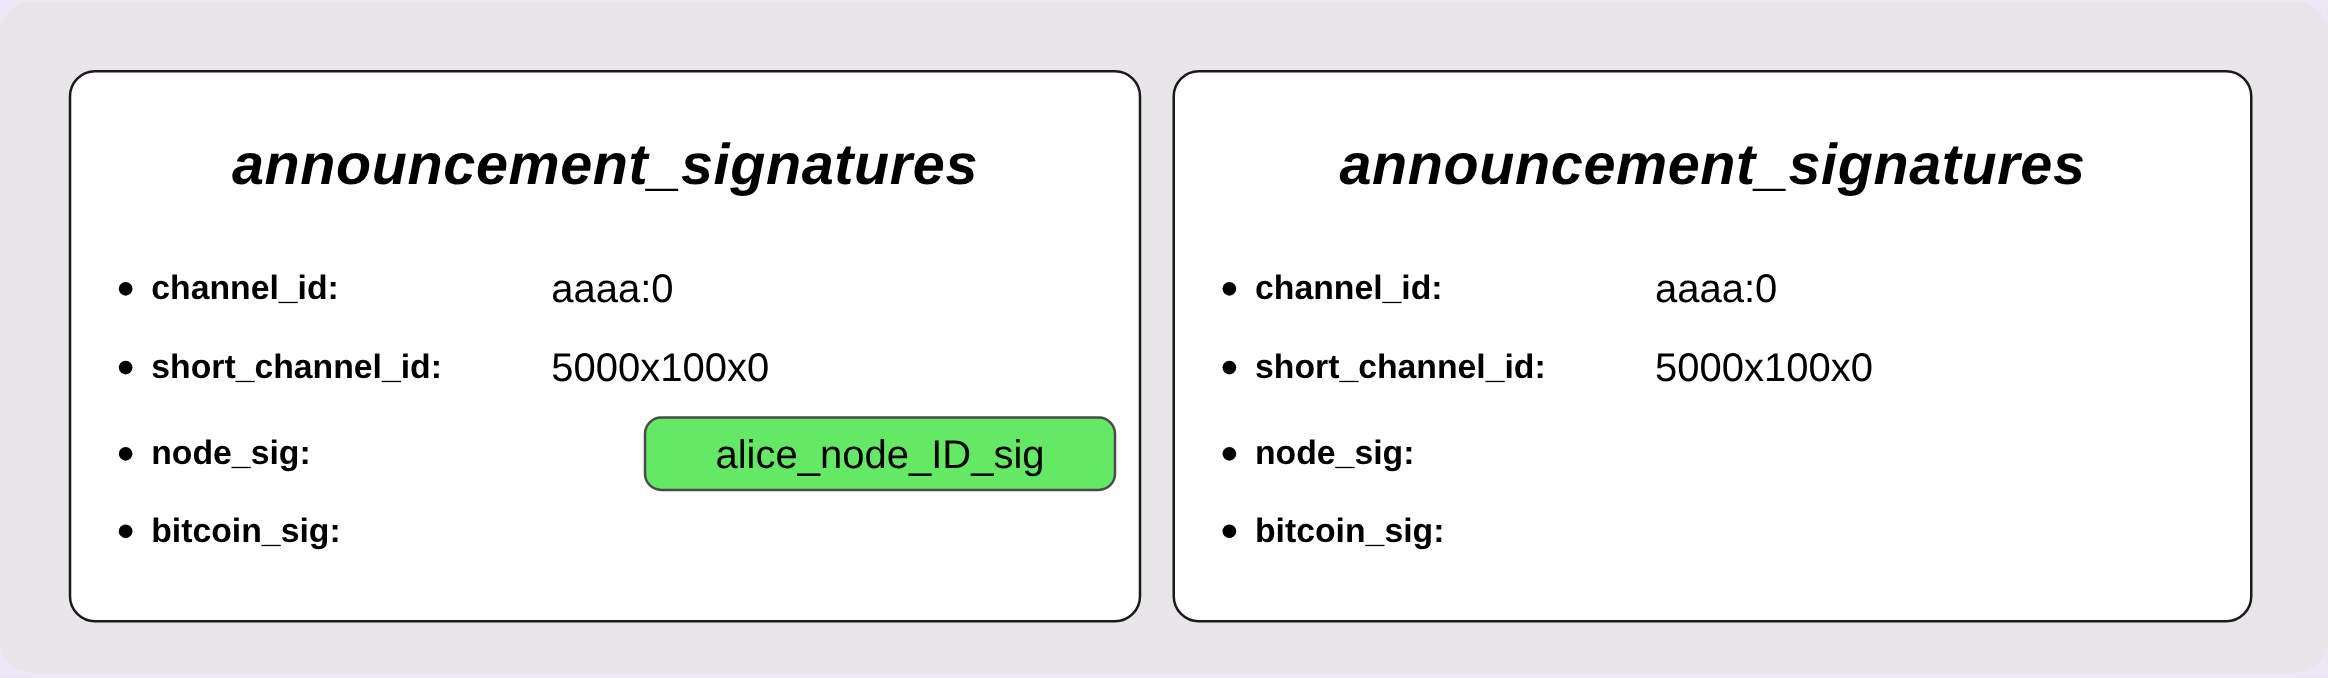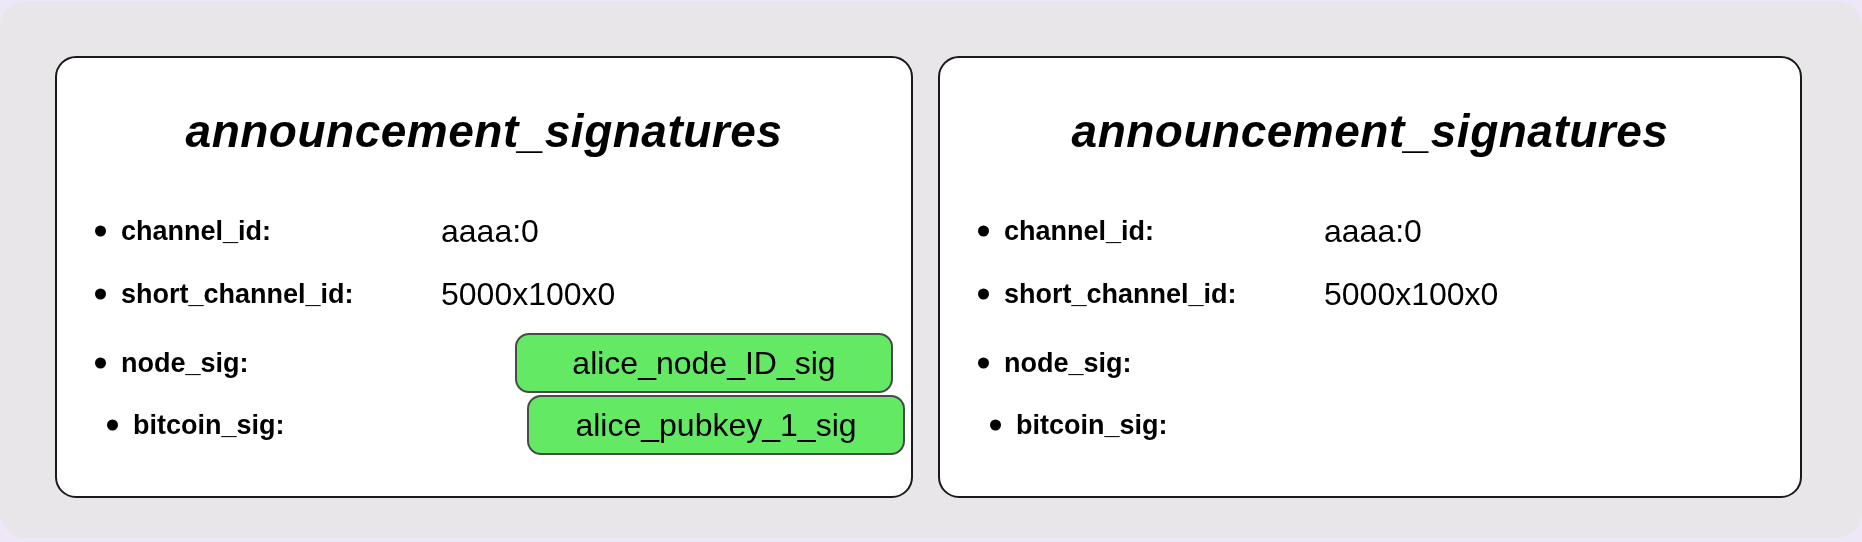--- a/index.html
+++ b/index.html
@@ -38,21 +38,21 @@
     letter-spacing: 0.5px;
   }
   .row {
     position: absolute;
     left: 0; right: 0;
     height: 62px;
   }
   .row.r1 { top: 142px; }
   .row.r2 { top: 205px; }
   .row.r3 { top: 274px; }
-  .row.r4 { top: 336px; margin-left: 12px; }
+  .row.r4 { top: 336px; }
   .bullet {
     position: absolute;
     left: 38px; top: 50%;
     width: 11px; height: 11px;
     transform: translateY(-50%);
     border-radius: 50%;
     background: #000;
   }
   .field-label {
     position: absolute;
@@ -110,23 +110,20 @@
       <span class="bullet"></span>
       <span class="field-label">node_sig:</span>
       <div class="badge green">
         <span>alice_node_ID_sig</span>
       </div>
     </div>
 
     <div class="row r4">
       <span class="bullet"></span>
       <span class="field-label">bitcoin_sig:</span>
-      <div class="badge green">
-        <span>alice_pubkey_1_sig</span>
-      </div>
     </div>
   </div>
 
   <div class="card bob">
     <div class="card-title">announcement_signatures</div>
 
     <div class="row r1">
       <span class="bullet"></span>
       <span class="field-label">channel_id:</span>
       <span class="field-value">aaaa:0</span>

